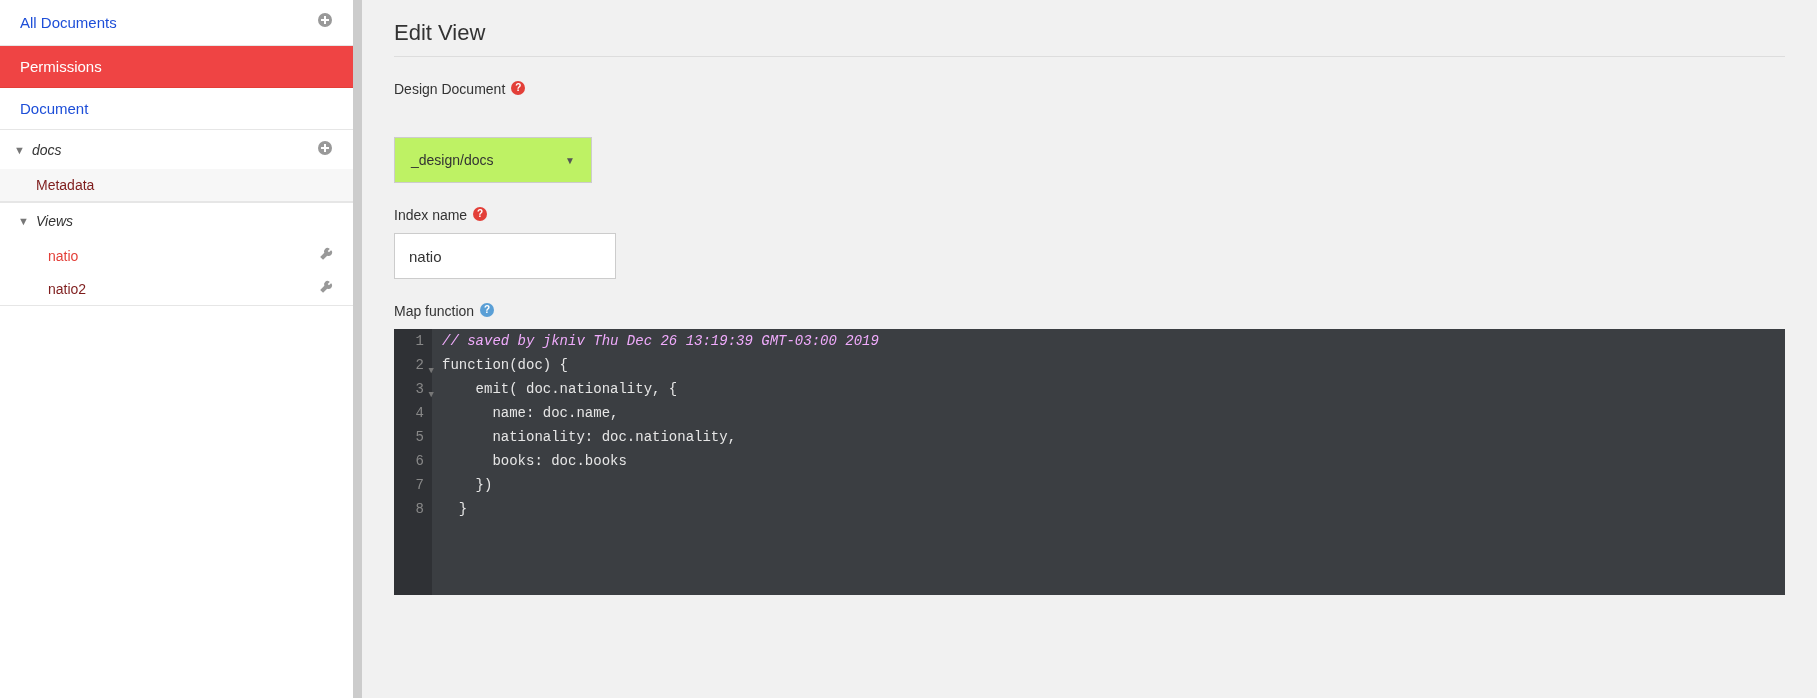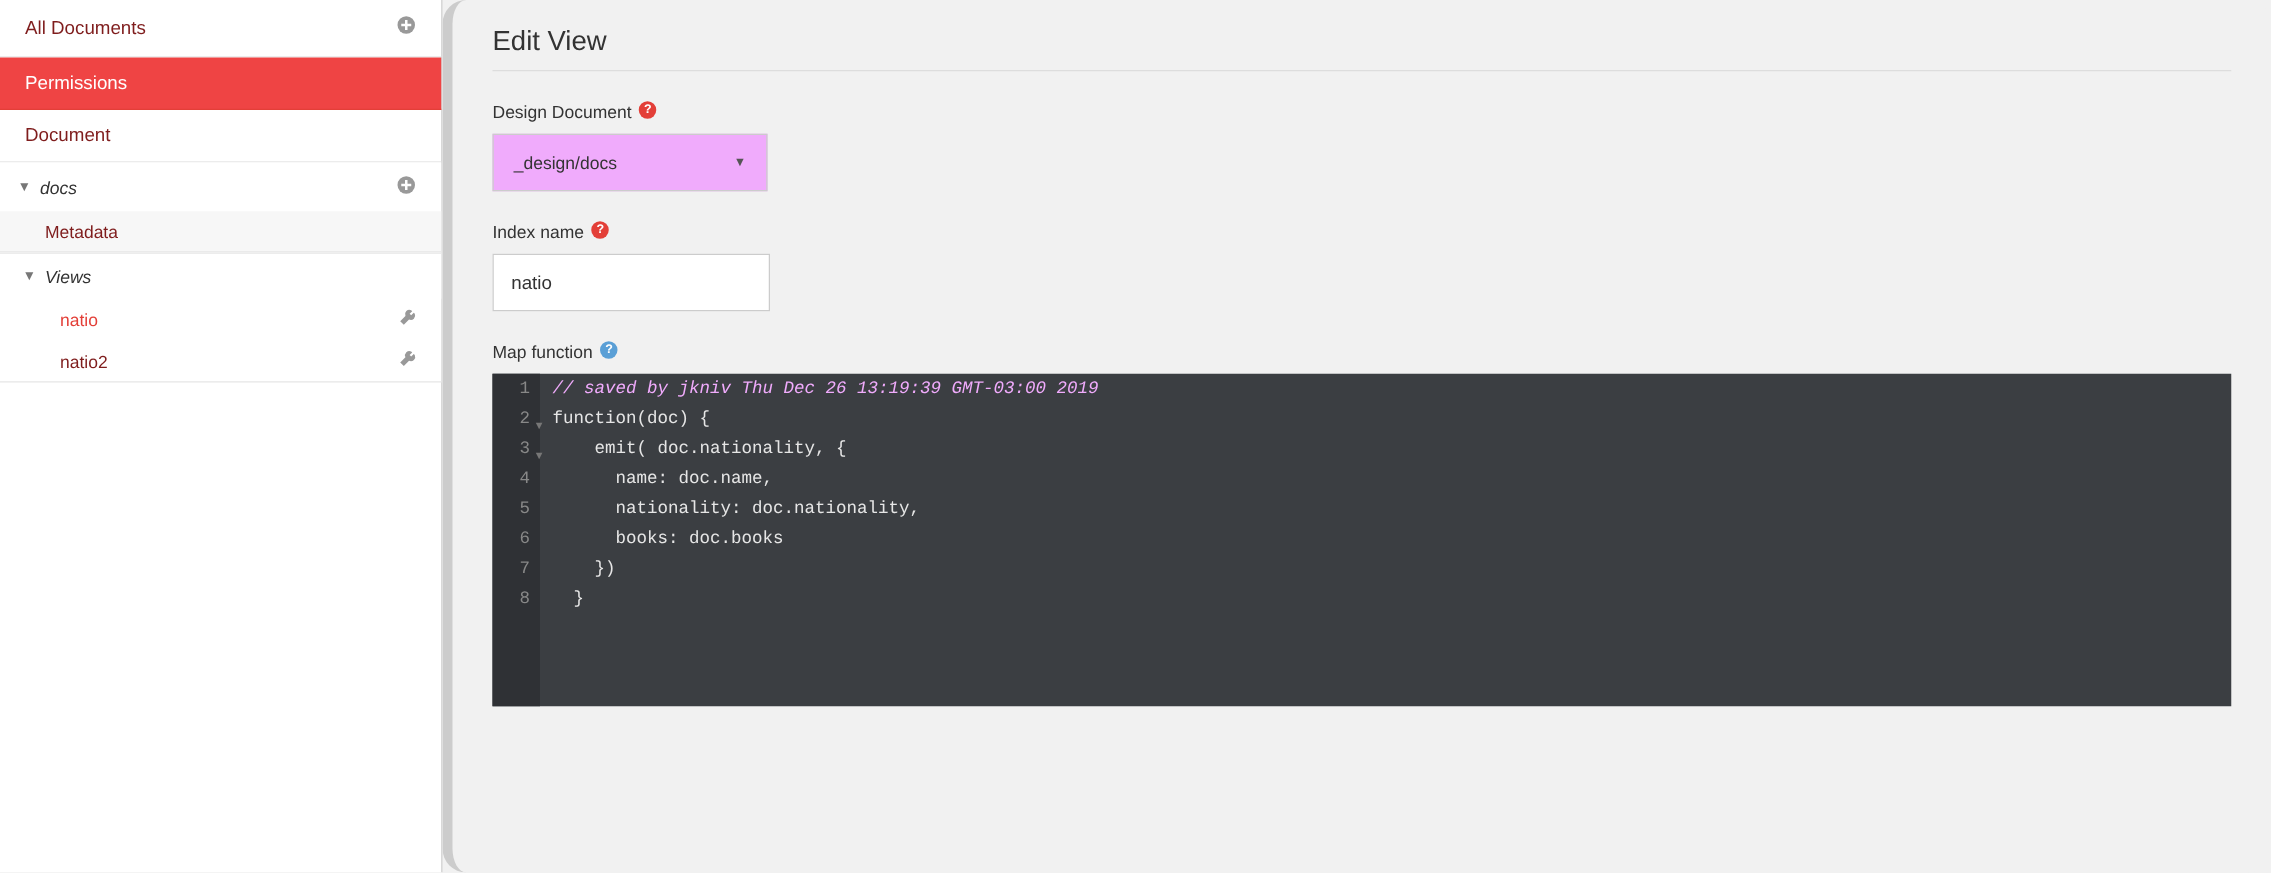--- a/index.html
+++ b/index.html
@@ -20,21 +20,21 @@
     flex-direction: column;
   }
   .sidebar-item {
     display: flex;
     align-items: center;
     justify-content: space-between;
     padding: 12px 20px;
     border-bottom: 1px solid #e6e6e6;
     cursor: pointer;
     font-size: 15px;
-    color: #7f1d1d;
+    color: #1d4ed8;
   }
   .sidebar-item.active {
     background: #ef4444;
     color: #fff;
     border-bottom: 1px solid #e33f38;
   }
   .sidebar-item .add-icon {
     color: #999;
     font-size: 18px;
   }
@@ -75,21 +75,20 @@
   .sidebar-group { background: #f7f7f7; border-bottom: 1px solid #e6e6e6;}
   .sidebar-group-white { background: #fff; }
 
   
   .main {
     flex: 1;
     background: #f1f1f1;
     border-left: 8px solid #ccc;
     position: relative;
     overflow: hidden;
-    border-radius: 19px;
   }
   .main-inner {
     padding: 20px 32px;
     max-width: none;
   }
   h2.page-title {
     font-size: 22px;
     font-weight: 400;
     color: #333;
     margin-bottom: 10px;
@@ -112,28 +111,29 @@
     font-size: 10px;
     font-weight: bold;
     text-align: center;
     line-height: 14px;
   }
   .help-icon.blue { background: #5a9fd6; }
   .dropdown {
     display: inline-flex;
     align-items: center;
     justify-content: space-between;
-    width: 220px;
+    width: 198px;
     height: 46px;
     padding: 0 16px;
-    background: #f0abfc;
+    background: #bef264;
     border: 1px solid #ccc;
     cursor: pointer;
     margin-bottom: 24px;
     color: #333;
+    margin-top: 30px;
   }
   .dropdown .caret-down {
     font-size: 10px;
     color: #555;
   }
   .text-input {
     width: 222px;
     height: 46px;
     border: 1px solid #ccc;
     background: #fff;

